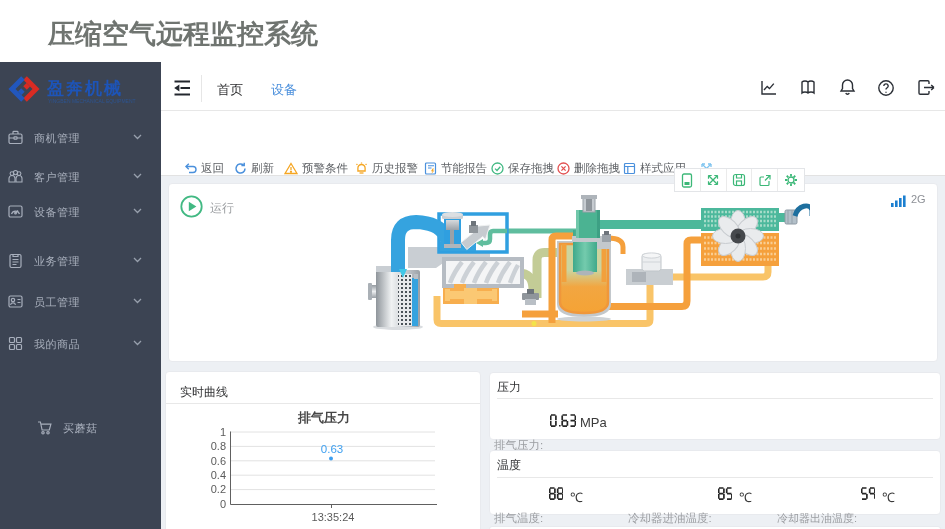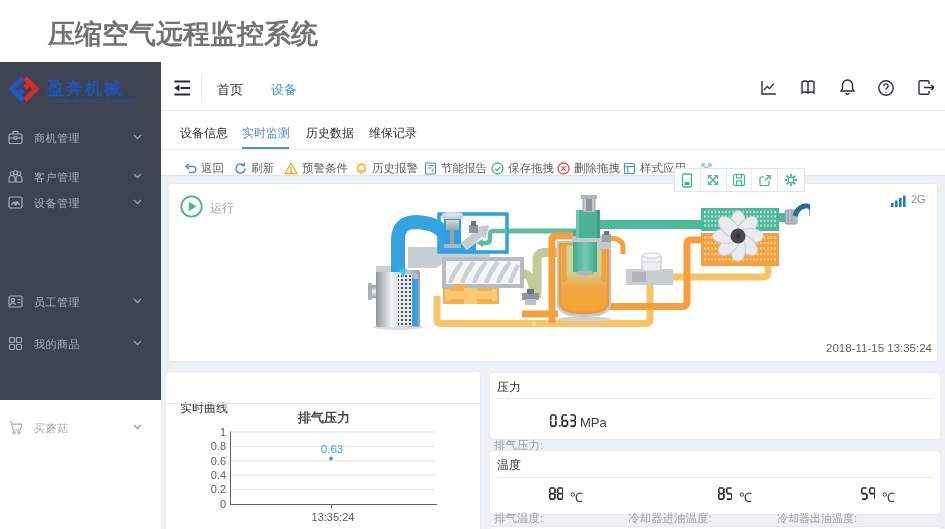--- a/index.html
+++ b/index.html
@@ -3,21 +3,21 @@
 <meta charset="utf-8">
 <style>
 * { margin:0; padding:0; box-sizing:border-box; }
 html,body { width:945px; height:529px; overflow:hidden; background:#fff;
   font-family:"Liberation Sans", sans-serif; }
 .abs { position:absolute; }
 #stage { position:relative; width:945px; height:529px; }
 
 #ptitle { left:48px; top:16px; font-size:27px; font-weight:bold; color:#6f7470; letter-spacing:0px; }
 
-#sidebar { left:0; top:62px; width:161px; height:338px; background:#3c4453; }
+#sidebar { left:0; top:62px; width:161px; height:467px; background:#3c4453; }
 .mi { position:absolute; left:0; width:161px; height:16px; }
 .mi svg.ic { position:absolute; left:7px; top:0; }
 .mi span { position:absolute; left:34px; top:2px; font-size:11px; color:#a8afbc; letter-spacing:0.5px;}
 .mi svg.ch { position:absolute; left:133px; top:5px; }
 
 #hdr { left:161px; top:62px; width:784px; height:114px; background:#fff; }
 #navrow { position:absolute; left:0; top:0; width:784px; height:49px; border-bottom:1px solid #e7e7e7; }
 #tabrow { position:absolute; left:0; top:50px; width:784px; height:38px; border-bottom:1px solid #ececec; }
 .tab { position:absolute; top:13px; font-size:12px; color:#303133; }
 #toolrow { position:absolute; left:0; top:89px; width:784px; height:25px; border-bottom:1px solid #e2e2e2; }
@@ -72,32 +72,43 @@
           <circle cx="12" cy="5.6" r="1.9"></circle>
           <circle cx="8.5" cy="4.6" r="2.1"></circle>
           <path d="M2 14 v-3.5 a3 3 0 0 1 3-3 a3 3 0 0 1 3 3 V14 Z"></path>
           <path d="M9 14 v-3.5 a3 3 0 0 1 3-3 a3 3 0 0 1 3 3 V14 Z"></path>
         </svg>
       <span>客户管理</span>
       <svg class="ch" width="9" height="6" viewBox="0 0 9 6" fill="none" stroke="#98a0ad" stroke-width="1.3">
           <path d="M1 1 L4.5 4.5 L8 1"></path>
         </svg>
     </div>
-    <div class="mi" style="top:132px;text-align:center;">
+    <div class="mi" style="top:141px;text-align:center;">
       <svg class="ic" width="17" height="17" viewBox="0 0 17 17" fill="none" stroke="#a8afbc" stroke-width="1.2">
           <rect x="2" y="3" width="13" height="11" rx="1.5"></rect>
           <path d="M4.5 11 a4.2 4.2 0 0 1 8 0"></path>
           <path d="M8.5 10 L11 7.5"></path>
           <circle cx="8.5" cy="10.2" r="0.8"></circle>
         </svg>
       <span>设备管理</span>
       <svg class="ch" width="9" height="6" viewBox="0 0 9 6" fill="none" stroke="#98a0ad" stroke-width="1.3">
           <path d="M1 1 L4.5 4.5 L8 1"></path>
         </svg>
     </div>
+    <div class="mi" style="top:190px;">
+      <svg class="ic" width="17" height="17" viewBox="0 0 17 17" fill="none" stroke="#a8afbc" stroke-width="1.2">
+          <rect x="3" y="2.5" width="11" height="13" rx="1.5"></rect>
+          <path d="M6 2.5 h5 v2 h-5 Z"></path>
+          <path d="M5.5 7.5 h6 M5.5 10 h6 M5.5 12.5 h4"></path>
+        </svg>
+      <span>业务管理</span>
+      <svg class="ch" width="9" height="6" viewBox="0 0 9 6" fill="none" stroke="#98a0ad" stroke-width="1.3">
+          <path d="M1 1 L4.5 4.5 L8 1"></path>
+        </svg>
+    </div>
     <div class="mi" style="top:231px;">
       <svg class="ic" width="17" height="17" viewBox="0 0 17 17" fill="none" stroke="#a8afbc" stroke-width="1.2">
           <rect x="2" y="3" width="13" height="11" rx="1.5"></rect>
           <circle cx="6" cy="7" r="1.7"></circle>
           <path d="M3.5 11.8 a2.6 2.6 0 0 1 5 0"></path>
           <path d="M10.5 6.5 h3 M10.5 9.5 h3"></path>
         </svg>
       <span>员工管理</span>
       <svg class="ch" width="9" height="6" viewBox="0 0 9 6" fill="none" stroke="#98a0ad" stroke-width="1.3">
           <path d="M1 1 L4.5 4.5 L8 1"></path>
@@ -108,21 +119,21 @@
           <rect x="2.5" y="2.5" width="5" height="5" rx="1"></rect>
           <rect x="9.5" y="2.5" width="5" height="5" rx="1"></rect>
           <rect x="2.5" y="9.5" width="5" height="5" rx="1"></rect>
           <rect x="9.5" y="9.5" width="5" height="5" rx="1"></rect>
         </svg>
       <span>我的商品</span>
       <svg class="ch" width="9" height="6" viewBox="0 0 9 6" fill="none" stroke="#98a0ad" stroke-width="1.3">
           <path d="M1 1 L4.5 4.5 L8 1"></path>
         </svg>
     </div>
-    <div class="mi" style="top:357px;">
+    <div class="mi" style="top:357px;margin-left:29px;">
       <svg class="ic" width="17" height="17" viewBox="0 0 17 17" fill="none" stroke="#a8afbc" stroke-width="1.2">
           <path d="M2 3 h2.4 l1.7 8 h7.2 l1.6 -5.8 H5"></path>
           <circle cx="7" cy="13.8" r="1.2"></circle>
           <circle cx="12" cy="13.8" r="1.2"></circle>
         </svg>
       <span>买蘑菇</span>
       <svg class="ch" width="9" height="6" viewBox="0 0 9 6" fill="none" stroke="#98a0ad" stroke-width="1.3">
           <path d="M1 1 L4.5 4.5 L8 1"></path>
         </svg>
     </div>
@@ -151,27 +162,20 @@
         </svg>
       <svg style="position:absolute;left:716px;top:17px;" width="18" height="18" viewBox="0 0 18 18" fill="none" stroke="#2b2f36" stroke-width="1.4">
           <circle cx="9" cy="9" r="7.2"></circle>
           <path d="M6.8 7 a2.2 2.2 0 1 1 3 2.1 c-0.7 0.3 -0.8 0.8 -0.8 1.5"></path>
           <path d="M9 12.8 v0.9"></path>
         </svg>
       <svg style="position:absolute;left:756px;top:17px;" width="19" height="17" viewBox="0 0 19 17" fill="none" stroke="#2b2f36" stroke-width="1.4">
           <path d="M12 5 V3 a1.2 1.2 0 0 0 -1.2 -1.2 H3.2 A1.2 1.2 0 0 0 2 3 v11 a1.2 1.2 0 0 0 1.2 1.2 h7.6 A1.2 1.2 0 0 0 12 14 v-2"></path>
           <path d="M7 8.5 H17 M17 8.5 l-2.8 -2.6 M17 8.5 l-2.8 2.6"></path>
         </svg>
-    </div>
-    <div id="tabrow">
-      <div class="tab" style="left:19px;">设备信息</div>
-      <div class="tab" style="left:81px;color:#4a8fdc;">实时监测</div>
-      <div class="tab" style="left:145px;">历史数据</div>
-      <div class="tab" style="left:208px;">维保记录</div>
-      <div style="position:absolute;left:81px;bottom:0;width:47px;height:2px;background:#4a8fdc;"></div>
     </div>
     <div id="toolrow">
       <div class="ti" style="left:23px;">
           <svg width="13" height="13" viewBox="0 0 13 13" fill="none" stroke="#4a90dc" stroke-width="1.4">
             <path d="M2.5 4.5 H9 a3 3 0 0 1 0 6 H5"></path>
             <path d="M4.8 1.8 L2 4.5 L4.8 7.2"></path>
           </svg>
           <span>返回</span>
         </div>
       <div class="ti" style="left:73px;">
@@ -246,21 +250,20 @@
   <div class="abs" id="runtxt">运行</div>
   <div class="abs" style="left:891px; top:193px;">
     <svg width="18" height="12" viewBox="0 0 18 12">
         <rect x="0" y="8" width="2.6" height="4" fill="#1b7fd0"></rect>
         <rect x="4" y="5.5" width="2.6" height="6.5" fill="#1b7fd0"></rect>
         <rect x="8" y="3" width="2.6" height="9" fill="#1b7fd0"></rect>
         <rect x="12" y="0.5" width="2.6" height="11.5" fill="#1b7fd0"></rect>
       </svg>
   </div>
   <div class="abs" id="sig2g">2G</div>
-  <div class="abs" id="tstamp">2018-11-15 13:35:24</div>
   <div class="abs" id="gtb">
     <div class="cell">
         <svg width="14" height="15" viewBox="0 0 14 15" fill="none" stroke="#3cb878" stroke-width="1.3">
           <rect x="2.5" y="1" width="9" height="13" rx="1.5"></rect>
           <rect x="4.5" y="9" width="5" height="3" fill="#3cb878" stroke="none"></rect>
         </svg>
       </div>
     <div class="cell">
         <svg width="14" height="14" viewBox="0 0 14 14" fill="none" stroke="#3cb878" stroke-width="1.4">
           <path d="M2.5 2.5 L11.5 11.5 M11.5 2.5 L2.5 11.5"></path>
@@ -429,21 +432,21 @@
 <circle cx="398" cy="46" r="2.5" fill="#303336"></circle>
 <rect x="439" y="23" width="7" height="9" fill="#4cb89c"></rect>
 <rect x="445" y="20" width="12" height="14" rx="1.5" fill="#b3c0c9" stroke="#8d99a3"></rect>
 <path d="M448 20 v14 M452 20 v14" stroke="#99a6b0" stroke-width="1.2"></path>
 <path d="M455 26 C458 15 470 13 472 20 L472 26" stroke="#1e6f9e" stroke-width="5" fill="none"></path>
 <circle cx="194" cy="133.5" r="2.5" fill="#f3e34a"></circle>
 </svg>
   </div>
 
   <div class="panel" style="left:165px; top:371px; width:316px; height:162px;"></div>
-  <div class="ptitle" style="left:180px; top:400px;font-family:Liberation Mono, monospace;">实时曲线</div>
+  <div class="ptitle" style="left:180px; top:384px;font-family:Liberation Mono, monospace;">实时曲线</div>
   <div class="pdiv" style="left:166px; top:403px; width:314px;"></div>
   <div class="abs" style="left:165px; top:405px;">
     <svg id="chart" width="316" height="124" viewBox="0 0 316 124">
         <line x1="65" y1="27.0" x2="270" y2="27.0" stroke="#e2e2e2" stroke-width="1"></line>
         <line x1="65" y1="41.4" x2="270" y2="41.4" stroke="#e2e2e2" stroke-width="1"></line>
         <line x1="65" y1="55.8" x2="270" y2="55.8" stroke="#e2e2e2" stroke-width="1"></line>
         <line x1="65" y1="70.2" x2="270" y2="70.2" stroke="#e2e2e2" stroke-width="1"></line>
         <line x1="65" y1="84.6" x2="270" y2="84.6" stroke="#e2e2e2" stroke-width="1"></line>
         <line x1="65.5" y1="26.5" x2="65.5" y2="99.5" stroke="#606060"></line>
         <line x1="65.5" y1="99.5" x2="272" y2="99.5" stroke="#606060"></line>

